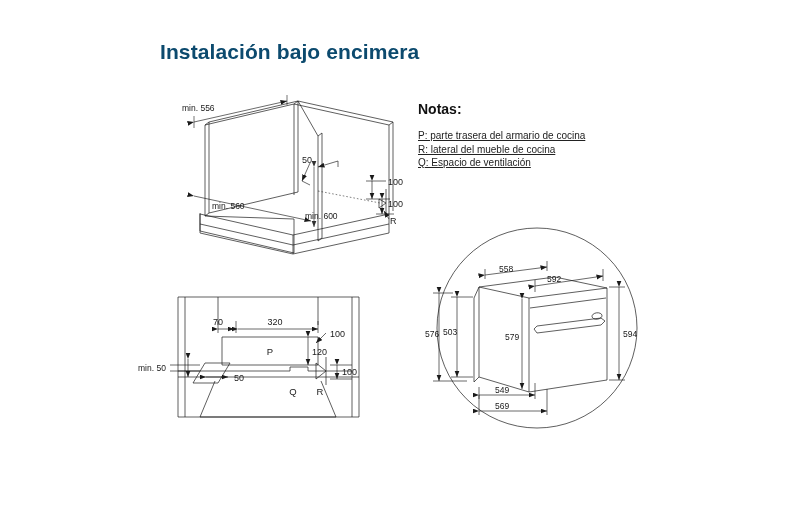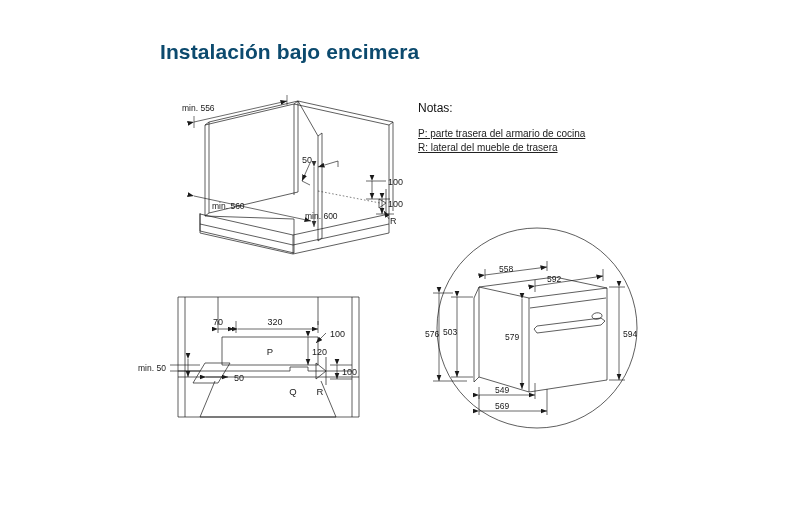--- a/index.html
+++ b/index.html
@@ -25,22 +25,22 @@
     color: #0c4a6e;
     white-space: nowrap;
   }
   #notes-block {
     position: absolute;
     left: 418px;
     top: 101px;
     width: 230px;
   }
   #notes-heading {
-    font-size: 12px;
-    font-weight: normal;
+    font-size: 14px;
+    font-weight: bold;
     color: #111111;
     margin-bottom: 12px;
   }
   .note-line {
     font-size: 10px;
     color: #222222;
     line-height: 13.5px;
     white-space: nowrap;
     text-decoration: underline;
   }
@@ -57,21 +57,22 @@
   }
 </style>
 </head>
 <body>
 
 <div id="page-title">Instalación bajo encimera</div>
 
 <div id="notes-block">
   <div id="notes-heading">Notas:</div>
   <div class="note-line">P: parte trasera del armario de cocina</div>
-  <div class="note-line">R: lateral del mueble de trasera</div>
+  <div class="note-line">R: lateral del mueble de cocina</div>
+  <div class="note-line">Q: Espacio de ventilación</div>
 </div>
 
 <div class="fig" id="fig-top-left">
 <svg width="260" height="175" viewBox="0 0 260 175">
   <defs>
     <marker id="ar" markerWidth="9" markerHeight="9" refX="8" refY="3" orient="auto" markerUnits="userSpaceOnUse">
       <path d="M0,0 L8,3 L0,6 z" fill="#1a1a1a"></path>
     </marker>
     <marker id="arS" markerWidth="7" markerHeight="7" refX="6.5" refY="2.5" orient="auto" markerUnits="userSpaceOnUse">
       <path d="M0,0 L6.5,2.5 L0,5 z" fill="#1a1a1a"></path>

